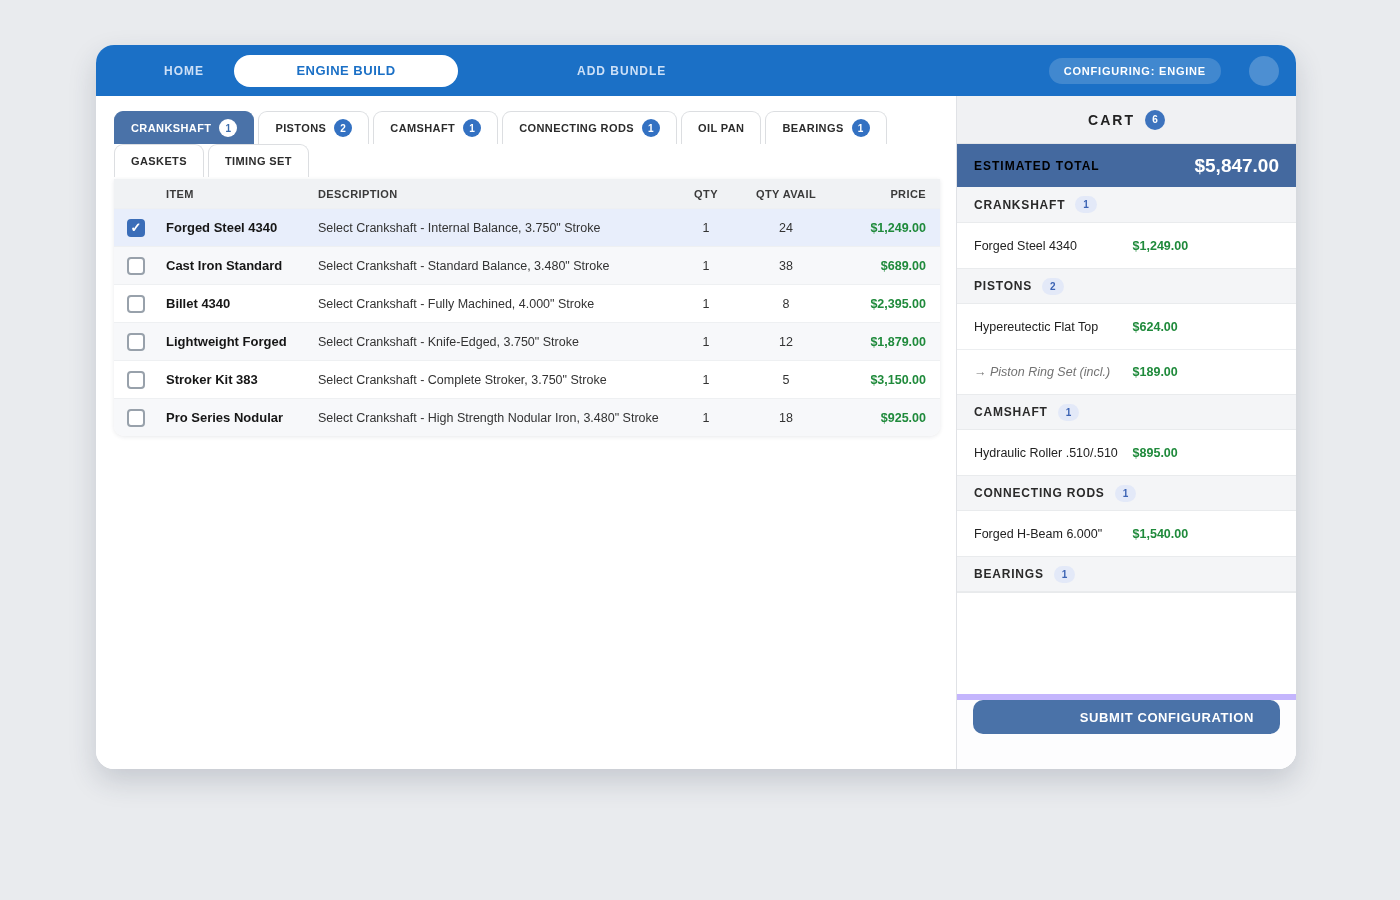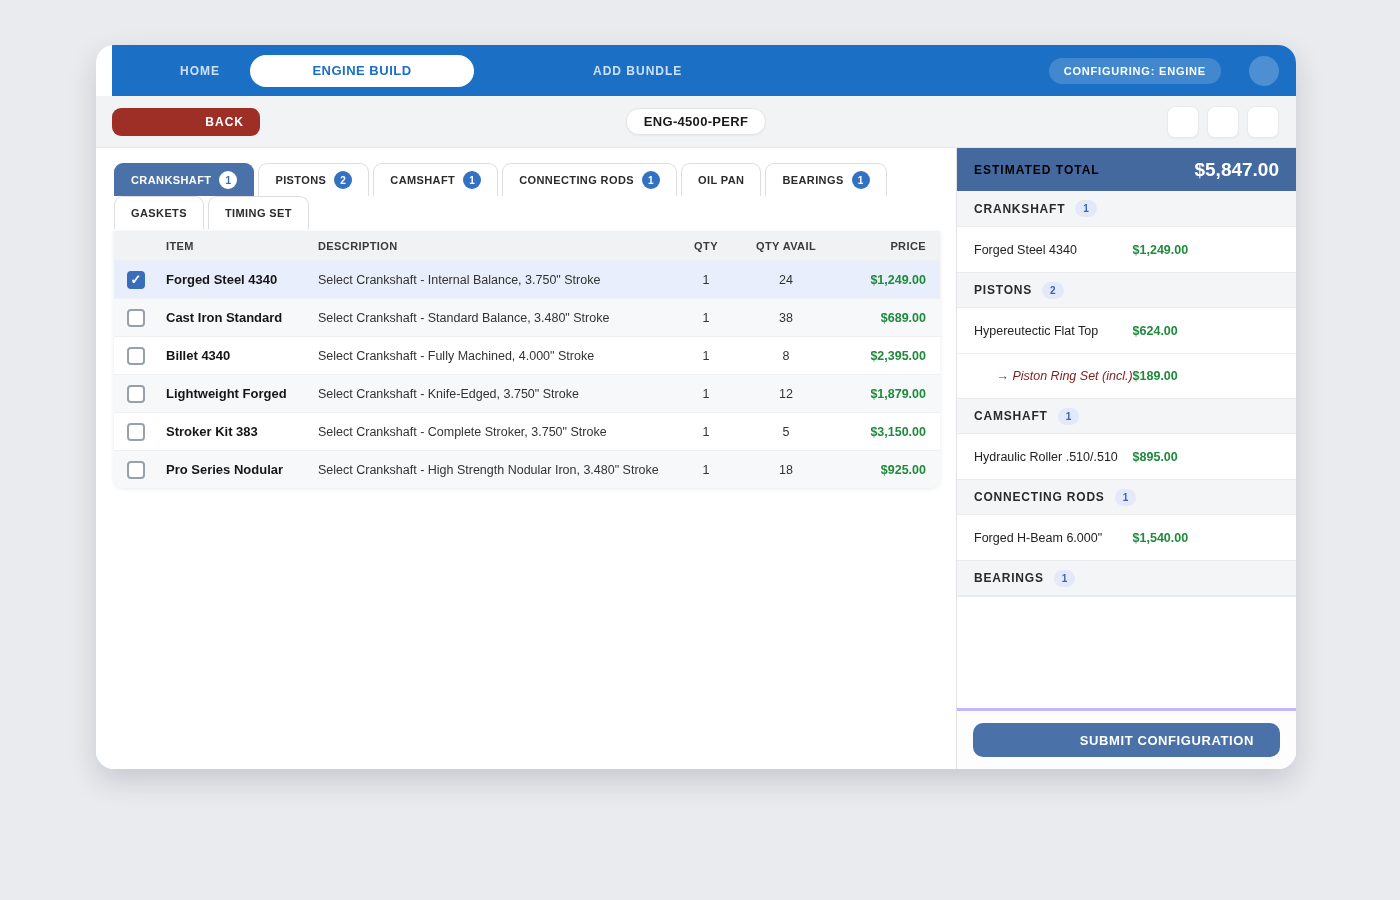--- a/index.html
+++ b/index.html
@@ -14,21 +14,21 @@
   .card {
     position: absolute; left: 96px; top: 45px;
     width: 1200px; height: 724px;
     background: #fff; border-radius: 18px;
     box-shadow: 0 12px 28px rgba(40,50,70,0.18);
     overflow: hidden;
     display: flex; flex-direction: column;
   }
 
   
-  .topbar { height: 51px; flex: none; background: #1b70c6; display: flex; align-items: center; margin-left: 16px; }
+  .topbar { height: 51px; flex: none; background: #1b70c6; display: flex; align-items: center; }
   .nav-left { display: flex; align-items: center; }
   .nav-link { color: #cde0f7; font-weight: bold; font-size: 12px; letter-spacing: 1px; cursor: pointer; background: none; border: none; font-family: inherit; }
   .nav-home { margin-left: 62px; }
   .nav-pill {
     margin-left: 24px; width: 224px; height: 32px; border-radius: 16px;
     background: #fff; color: #1b70c6; border: none; font-family: inherit;
     display: flex; align-items: center; justify-content: center;
     font-weight: bold; font-size: 13px; letter-spacing: 0.5px; cursor: pointer;
   }
   .nav-bundle { margin-left: 113px; }
@@ -134,26 +134,26 @@
     border-bottom: 1px solid #e9ebed;
     display: flex; align-items: center; gap: 10px; padding: 0 17px;
   }
   .cart-section + .cart-section .section-header { border-top: 1px solid #e9ebed; }
   .cart-section:last-child { border-bottom: 1px solid #e8eaec; }
   .section-name { font-size: 12px; font-weight: bold; letter-spacing: 0.8px; color: #2a2a2a; }
   .section-badge { background: #e3e9f8; color: #3c63b4; font-size: 10px; font-weight: bold; padding: 3px 8px; border-radius: 9px; }
   .cart-item { height: 45px; display: flex; align-items: center; padding: 0 17px; }
   .cart-item.sub { border-top: 1px solid #eceef0; }
   .ci-name { width: 52%; font-size: 12.5px; color: #222; }
-  .cart-item.sub .ci-name { color: #7f1d1d; font-style: italic; text-align: right; }
+  .cart-item.sub .ci-name { color: #737373; font-style: italic; }
   .ci-price { font-weight: bold; color: #1f8a3b; font-size: 12.5px; }
   .cart-footer {
-    flex: none; height: 61px; background: #fdfdfe;
-    border-top: 3px solid #c4b5fd;
-    display: flex; align-items: center; padding: 0 16px;
+    flex: none; height: 75px; background: #fdfdfe;
+    border-top: 6px solid #c4b5fd;
+    display: flex; align-items: flex-start; padding: 0 16px;
   }
   .submit-btn {
     width: 100%; height: 34px; background: #4a72a8; border: none; border-radius: 10px;
     color: #fff; font-family: inherit; font-weight: bold; font-size: 13px; letter-spacing: 0.6px;
     display: flex; align-items: center; justify-content: flex-end; padding-right: 26px; cursor: pointer;
   }
 </style>
 </head>
 <body>
 
@@ -164,29 +164,20 @@
       <button class="nav-link nav-home">HOME</button>
       <button class="nav-pill">ENGINE BUILD</button>
       <button class="nav-link nav-bundle">ADD BUNDLE</button>
     </nav>
     <div class="nav-right">
       <span class="config-badge">CONFIGURING: ENGINE</span>
       <span class="avatar"></span>
     </div>
   </header>
 
-  <div class="subbar">
-    <button class="back-btn">BACK</button>
-    <span class="code-pill">ENG-4500-PERF</span>
-    <div class="square-group">
-      <button class="square-btn"></button>
-      <button class="square-btn"></button>
-      <button class="square-btn"></button>
-    </div>
-  </div>
 
   <div class="content">
 
     <main class="main">
 
       <div class="tabs-row">
         <button class="tab active">
           <span class="tab-label">CRANKSHAFT</span>
           <span class="tab-badge">1</span>
         </button>
@@ -297,20 +288,24 @@
             <div class="c-avail">18</div>
             <div class="c-price">$925.00</div>
           </div>
 
         </div>
       </div>
     </main>
 
     <aside class="cart">
 
+      <div class="cart-header">
+        <span class="cart-title">CART</span>
+        <span class="cart-badge">6</span>
+      </div>
 
       <div class="total-bar">
         <span class="total-label">ESTIMATED TOTAL</span>
         <span class="total-amount">$5,847.00</span>
       </div>
 
       <div class="cart-list">
 
         <div class="cart-section">
           <div class="section-header">

